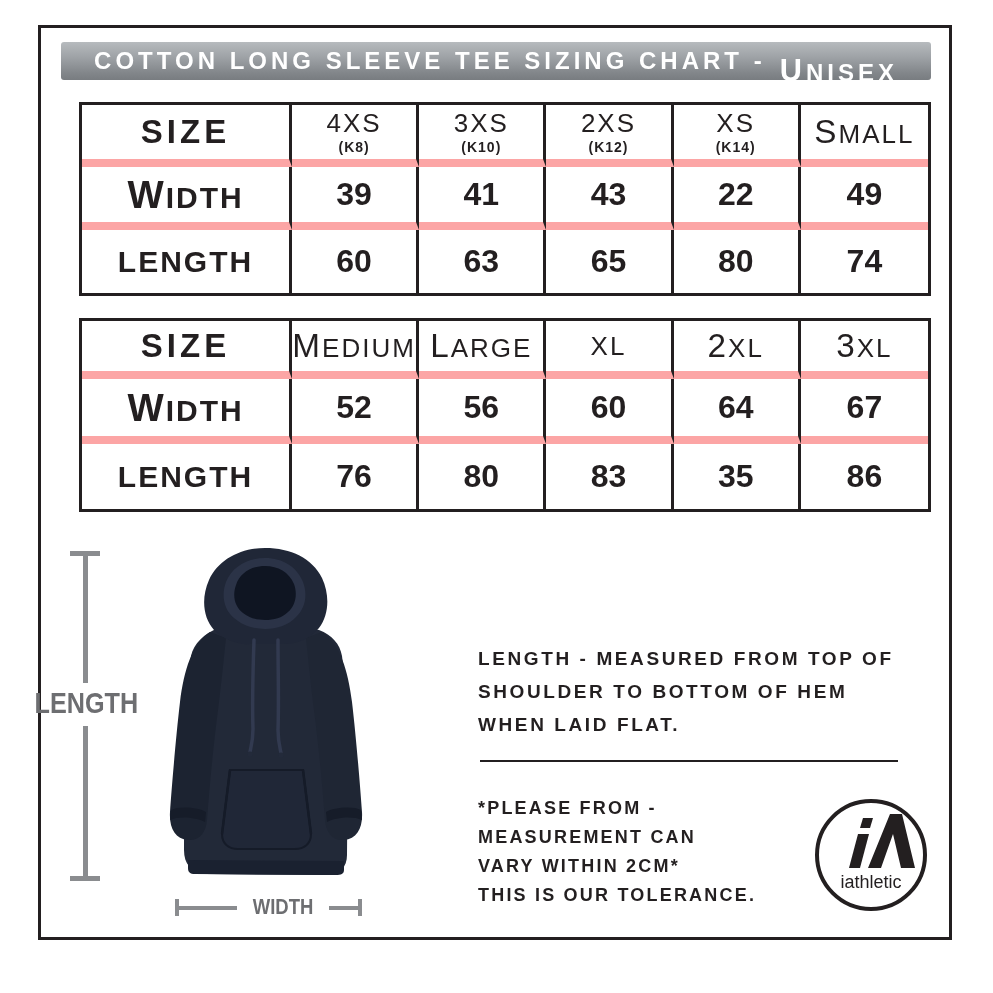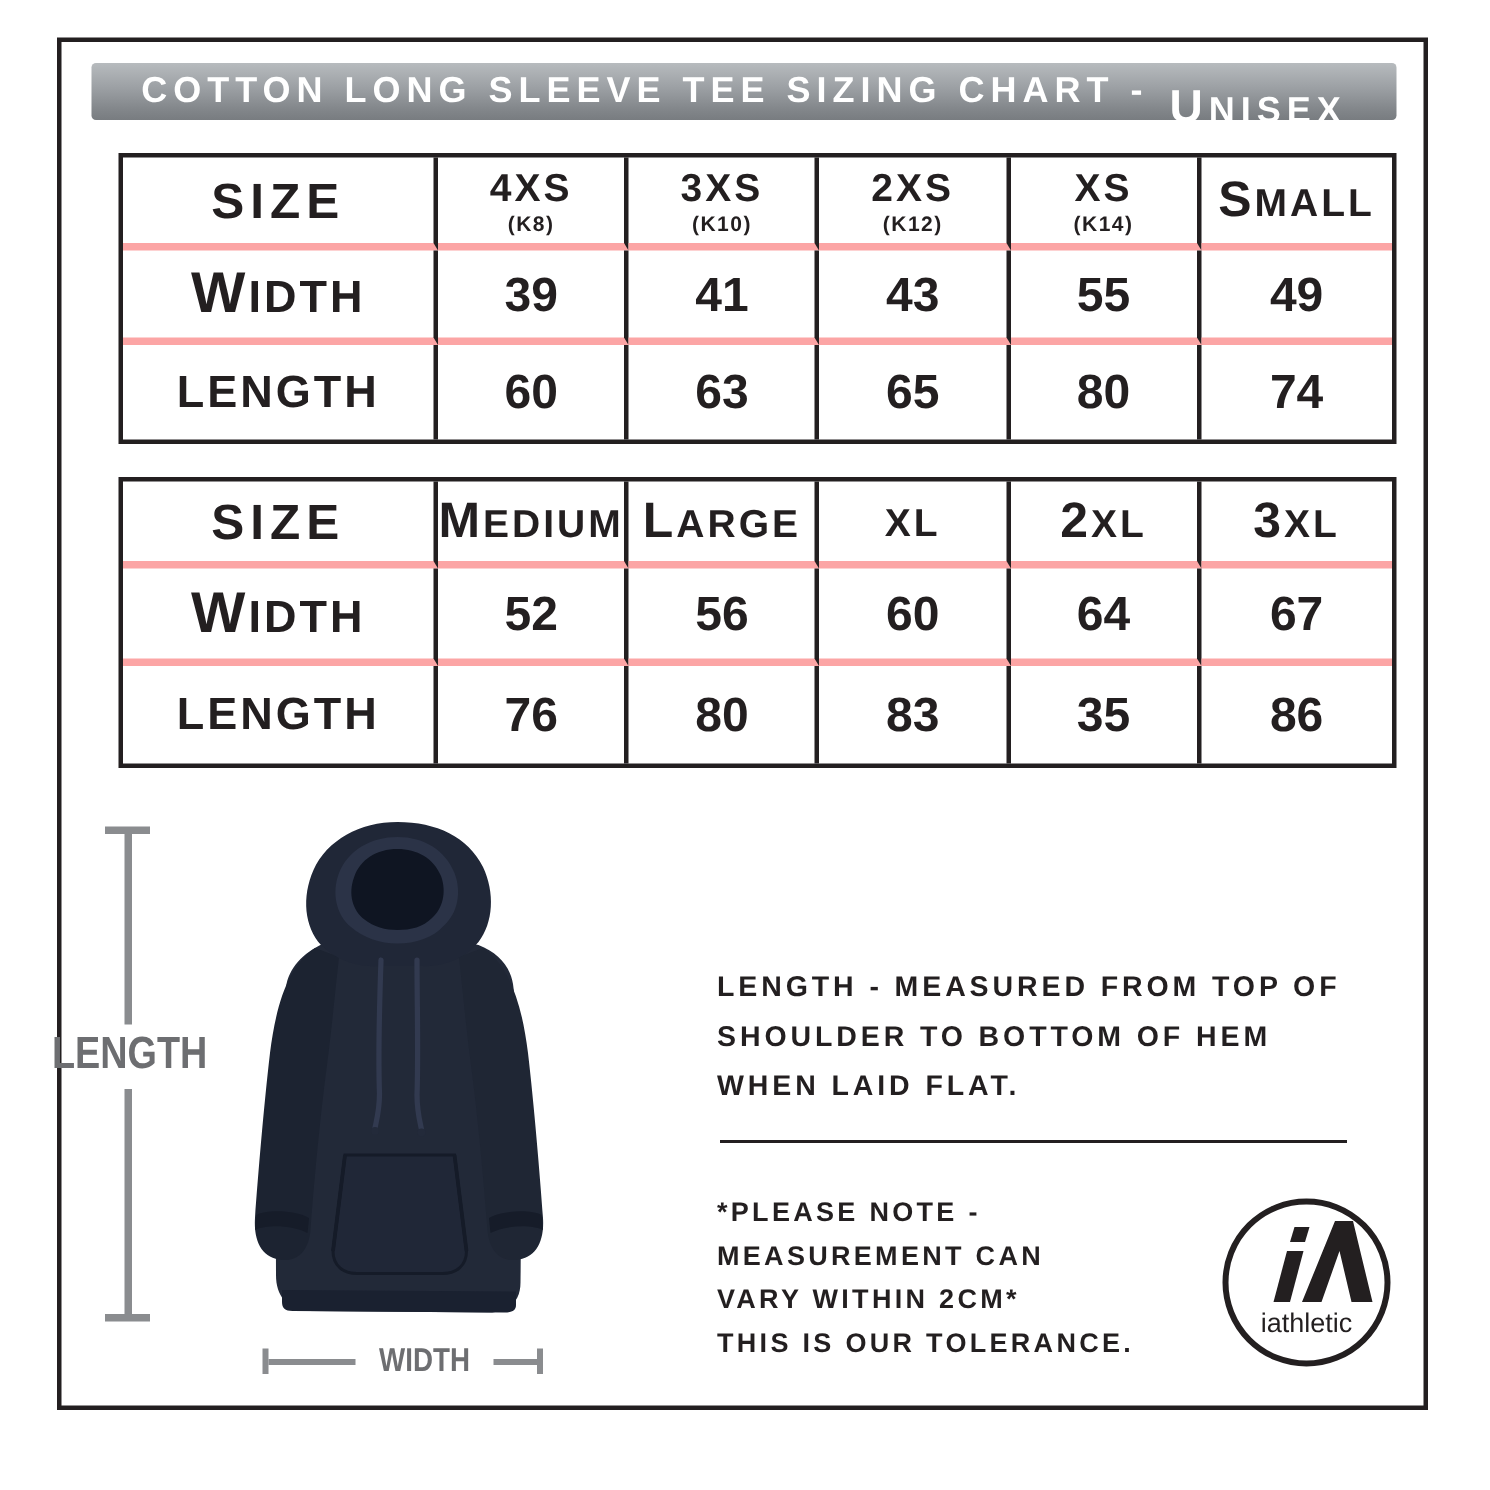--- a/index.html
+++ b/index.html
@@ -22,28 +22,28 @@
   .flb { display:inline-block; }
   .flb::first-letter { font-size:1.28em; }
   
   .size-table {
     position:absolute; left:79px; width:846px; border:3px solid #231f20;
     display:grid; grid-template-columns:210px repeat(5,1fr); background:#fff;
   }
   .t1 { top:102px; grid-template-rows:62px 63px 63px; }
   .t2 { top:318px; grid-template-rows:58px 65px 65px; }
   .cell {
-    border-right:3px solid #231f20; border-bottom:5px solid #fca5a5;
+    border-right:3px solid #231f20; border-bottom:8px solid #fca5a5;
     display:flex; flex-direction:column; align-items:center; justify-content:center;
     text-align:center;
   }
   .cell:nth-child(6n) { border-right:none; }
   .cell:nth-child(n+13) { border-bottom:none; }
   .size-head { font-size:33px; font-weight:bold; letter-spacing:4px; }
-  .col-main { font-size:26px; font-weight:bold; letter-spacing:2px; line-height:1; }
+  .col-main { font-size:26px; font-weight:normal; letter-spacing:2px; line-height:1; }
   .col-sub { font-size:14px; font-weight:bold; letter-spacing:1px; margin-top:4px; line-height:1; }
   .col-sub:empty { display:none; }
   .row-label { font-size:30px; font-weight:bold; letter-spacing:2px; }
   .val { font-size:32px; font-weight:bold;text-align:right; }
   
   .anno-line { position:absolute; background:#8a8c8f; }
   .measure-label {
     position:absolute; color:#6d6e71; font-weight:bold; text-align:center;
     transform:scaleX(0.84); transform-origin:center; white-space:nowrap;
   }
@@ -102,21 +102,21 @@
     <div class="cell">
         <span class="val">39</span>
       </div>
     <div class="cell">
         <span class="val">41</span>
       </div>
     <div class="cell">
         <span class="val">43</span>
       </div>
     <div class="cell">
-        <span class="val">55</span>
+        <span class="val">22</span>
       </div>
     <div class="cell">
         <span class="val">49</span>
       </div>
 
     <div class="cell">
         <span class="row-label">LENGTH</span>
       </div>
     <div class="cell">
         <span class="val">60</span>
@@ -237,21 +237,21 @@
 
   <div class="desc desc2">
     <div class="desc-line">LENGTH - MEASURED FROM TOP OF</div>
     <div class="desc-line">SHOULDER TO BOTTOM OF HEM</div>
     <div class="desc-line">WHEN LAID FLAT.</div>
   </div>
 
   <div class="divider"></div>
 
   <div class="note">
-    <div class="note-line">*PLEASE NOTE -</div>
+    <div class="note-line">*PLEASE FROM -</div>
     <div class="note-line">MEASUREMENT CAN</div>
     <div class="note-line">VARY WITHIN 2CM*</div>
     <div class="note-line">THIS IS OUR TOLERANCE.</div>
   </div>
 
   <svg class="logo-svg" width="118" height="118" viewBox="0 0 118 118">
     <circle cx="59" cy="59" r="54" fill="none" stroke="#231f20" stroke-width="4"></circle>
     <g>
       <polygon points="46,38 57,38 48,72 37,72" fill="#231f20"></polygon>
       <polygon points="51,22 61,22 58,32 48,32" fill="#231f20"></polygon>

